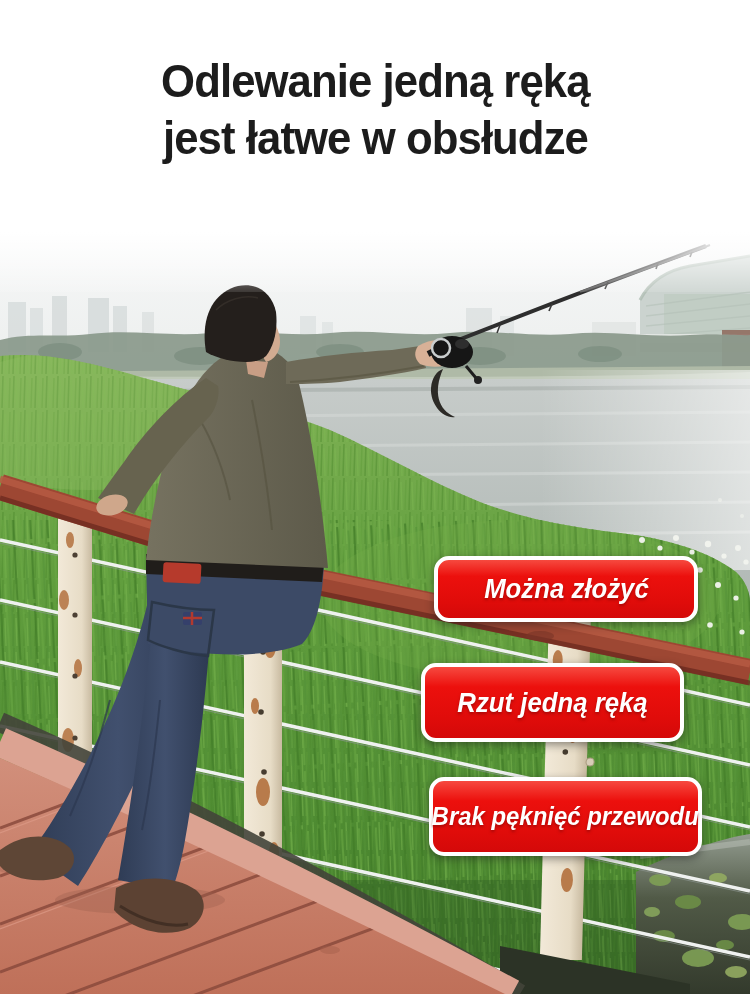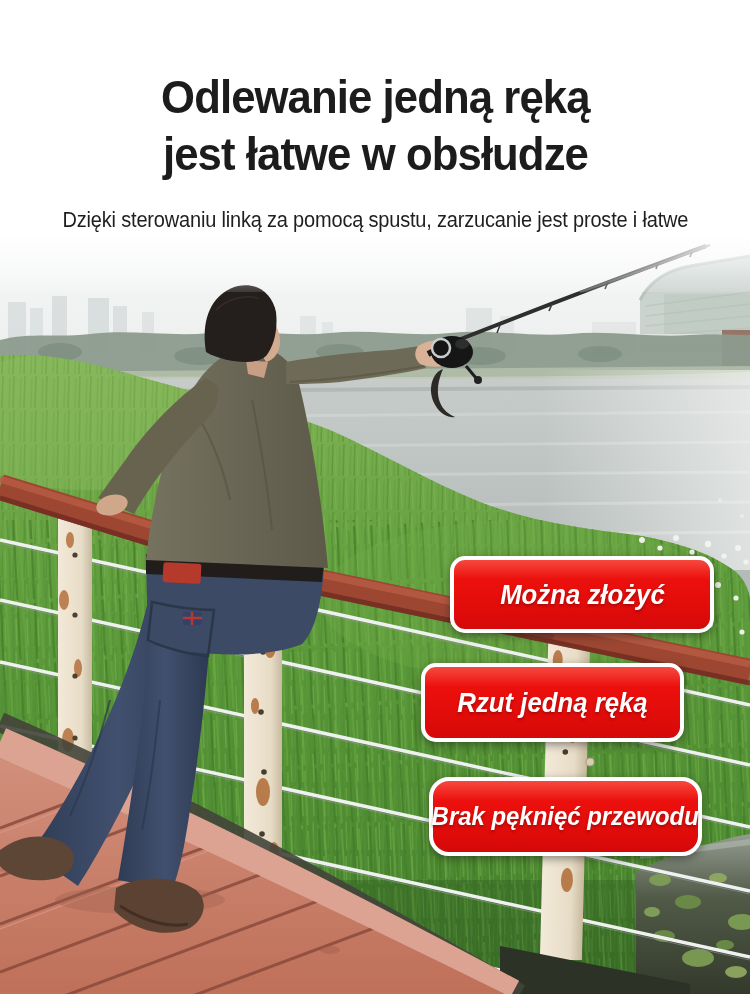--- a/index.html
+++ b/index.html
@@ -2,57 +2,54 @@
 <html style="--page-bg: #ffffff; --headline: #1c1c1c; --subtitle: #1f1f1f; --badge-bg: #ec100d; --badge-border: #ffffff; --badge-text: #ffffff; --rail-red: #9d4733; --post-cream: #ece2cf; --deck-terracotta: #c67f6c; --grass-green: #5f9c3c; --water-gray: #b8bfbc; --sweater-olive: #6d6a58; --jeans-navy: #3c4a66;"><head>
 <meta charset="utf-8">
 <style>
   html,body{margin:0;padding:0;}
   body{width:750px;height:994px;overflow:hidden;background:var(--page-bg,#fff);
        font-family:"Liberation Sans","DejaVu Sans",sans-serif;}
   .canvas{position:relative;width:750px;height:994px;background:var(--page-bg,#fff);}
 
   
   .hdr{position:absolute;top:0;left:0;width:750px;height:232px;text-align:center;}
-  .title{margin:16px;padding-top:52px;font-size:47px;line-height:57px;font-weight:bold;
+  .title{margin:0;padding-top:52px;font-size:47px;line-height:57px;font-weight:bold;
          letter-spacing:-1px;color:var(--headline,#1c1c1c);text-decoration:underline;}
   .title .tline{display:inline-block;transform:scaleX(.93);white-space:nowrap;}
   .subtitle{margin:24px 0 0 0;font-size:21.5px;line-height:28px;font-weight:400;
             letter-spacing:-.2px;color:var(--subtitle,#1f1f1f);}
   .subtitle .sline{display:inline-block;transform:scaleX(.93);white-space:nowrap;}
 
   
   .photo{position:absolute;top:232px;left:0;width:750px;height:762px;overflow:hidden;}
   .photo svg{position:absolute;top:0;left:0;width:100%;height:100%;display:block;}
 
   
   .badge{position:absolute;box-sizing:border-box;
          border:4px solid var(--badge-border,#fff);border-radius:15px;
          background:linear-gradient(180deg,#f6493f 0%,var(--badge-bg,#ec100d) 28%,#e00c0a 72%,#d40909 100%);
          box-shadow:0 3px 8px rgba(25,25,25,.45);
          display:flex;align-items:center;justify-content:center;
          color:var(--badge-text,#fff);font-weight:bold;font-style:italic;}
   .badge .blabel{display:inline-block;transform:scaleX(.92);white-space:nowrap;
                  text-shadow:0 2px 3px rgba(120,8,8,.55);}
-  .badge-1{left:434px;top:324px;width:264px;height:77px;font-size:28px;margin-left:16px;}
+  .badge-1{left:434px;top:324px;width:264px;height:66px;font-size:28px;}
   .badge-2{left:421px;top:431px;width:263px;height:79px;font-size:28px;}
-  .badge-3{left:429px;top:545px;width:273px;height:79px;font-size:26px;border-radius:20px;}
+  .badge-3{left:429px;top:545px;width:273px;height:79px;font-size:26px;}
 </style>
 </head>
 <body>
 
 <div class="canvas">
 
   <header class="hdr">
     <h1 class="title">
       <span class="tline">Odlewanie jedną ręką</span><br>
       <span class="tline">jest łatwe w obsłudze</span>
     </h1>
-    <p class="subtitle">
-      <span class="sline">Dzięki sterowaniu linką za pomocą spustu, zarzucanie jest proste i łatwe</span>
-    </p>
   </header>
 
   <div class="photo">
     <svg viewBox="0 232 750 762" preserveAspectRatio="none" xmlns="http://www.w3.org/2000/svg">
       <defs>
         <linearGradient id="skyG" x1="0" y1="232" x2="0" y2="430" gradientUnits="userSpaceOnUse">
           <stop offset="0" stop-color="#f6f7f7"></stop>
             <stop offset="1" stop-color="#e8ebea"></stop>
         </linearGradient>
         <linearGradient id="waterG" x1="0" y1="378" x2="0" y2="660" gradientUnits="userSpaceOnUse">

